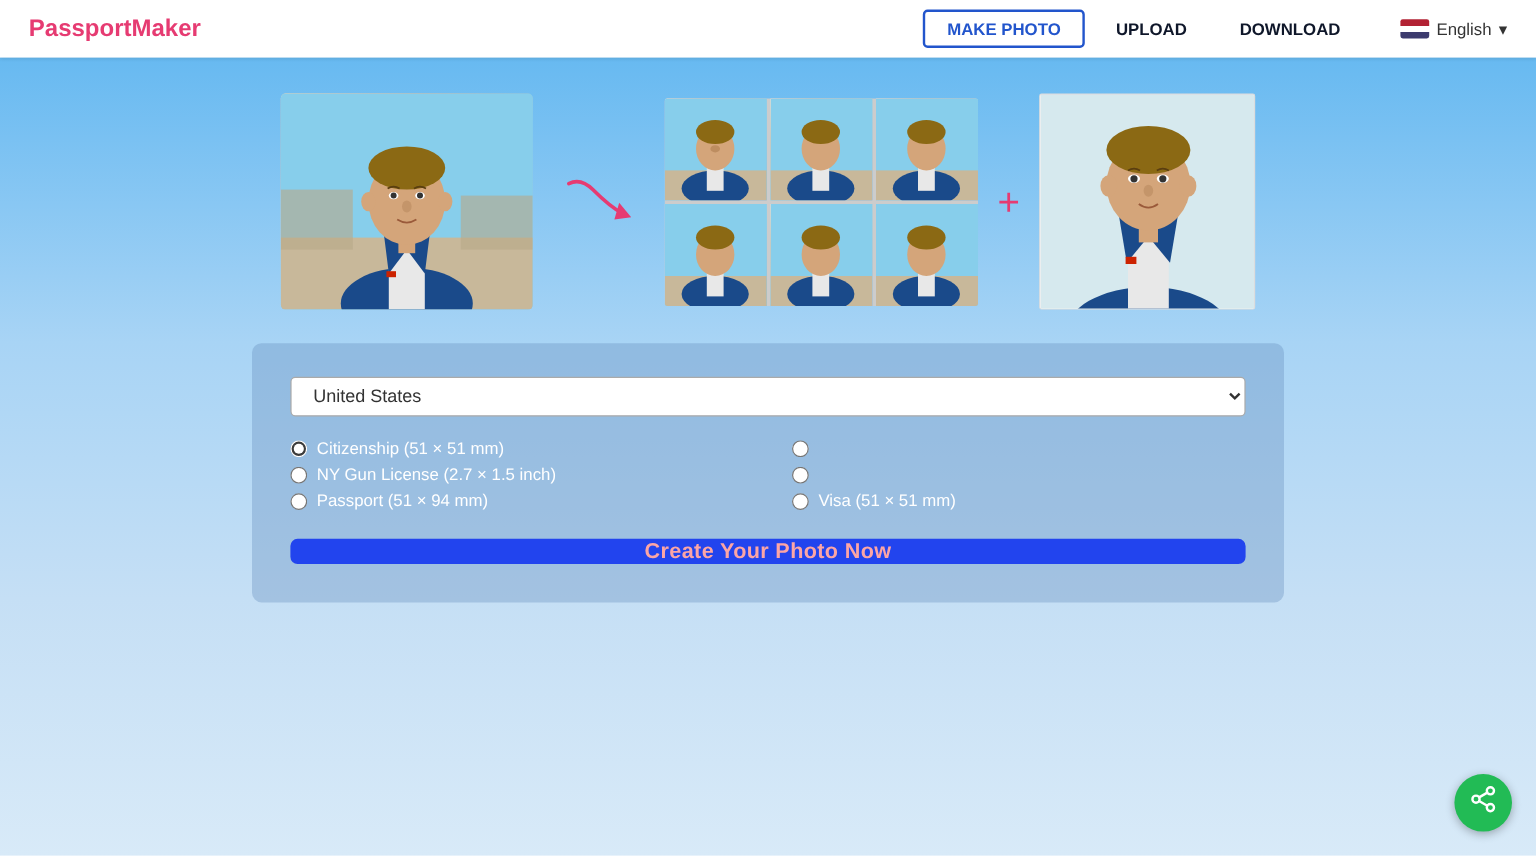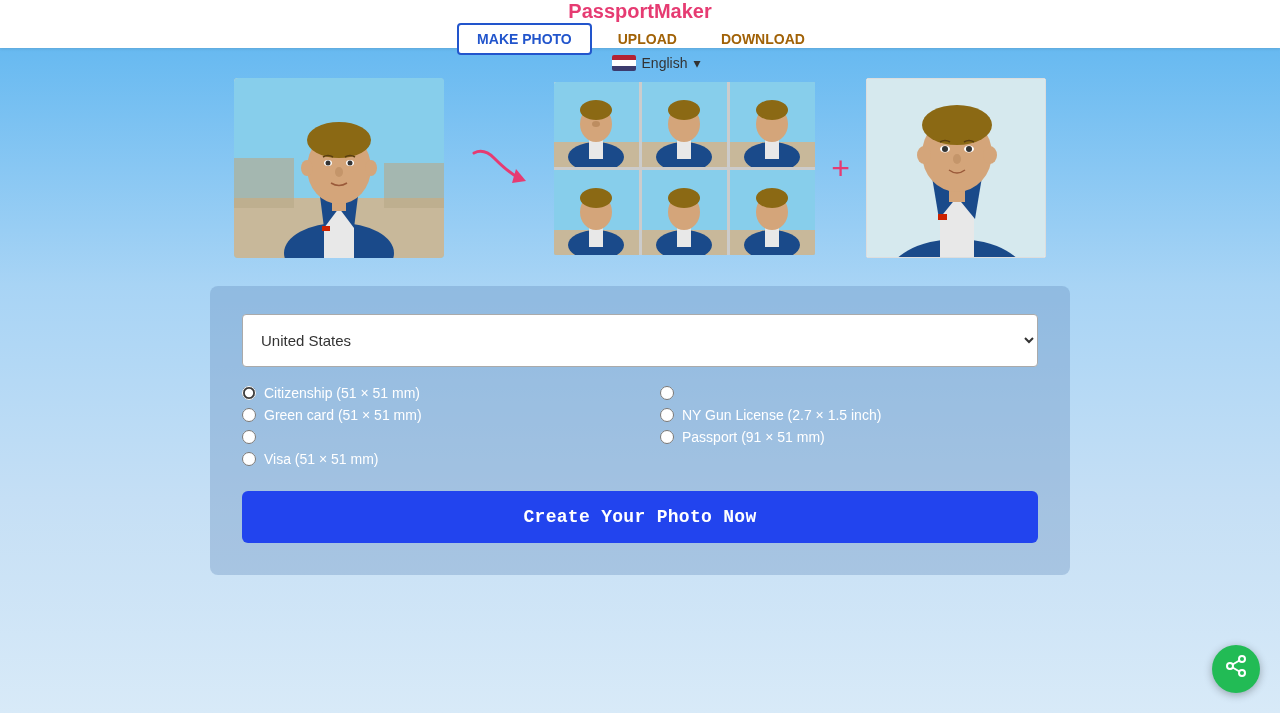--- a/index.html
+++ b/index.html
@@ -11,21 +11,20 @@
     }
 
     
     .header {
       background: #fff;
       height: 48px;
       display: flex;
       align-items: center;
       padding: 0 24px;
       box-shadow: 0 1px 3px rgba(0,0,0,0.1);
-      flex-direction: column;
     }
     .logo {
       font-size: 20px;
       font-weight: bold;
       color: #333;
       flex: 1;
     }
     .logo span {
       color: #e63b72;
     }
@@ -43,21 +42,21 @@
       border: none;
       background: transparent;
       color: #333;
     }
     .nav-btn.active {
       border: 2px solid #2255cc;
       color: #2255cc;
       background: #fff;
     }
     .nav-btn:not(.active) {
-      color: #a16207;
+      color: #0f172a;
       text-align: center;
     }
     .lang-selector {
       display: flex;
       gap: 6px;
       margin-left: 32px;
       font-size: 14px;
       color: #333;
       cursor: pointer;
     }
@@ -153,67 +152,65 @@
     .form-title {
       color: #fff;
       font-size: 16px;
       font-weight: 500;
       margin-bottom: 18px;
       text-shadow: 0 1px 2px rgba(0,0,0,0.2);
     }
 
     .country-select {
       width: 100%;
-      padding: 16px 14px;
+      padding: 6px 14px;
       font-size: 15px;
       border: 1px solid #aaa;
       border-radius: 4px;
       background: #fff;
       color: #333;
       cursor: pointer;
       appearance: auto;
       margin-bottom: 18px;
     }
 
     .radio-list {
       list-style: none;
       display: grid;
       grid-template-columns: 1fr 1fr;
       gap: 6px 40px;
       margin-bottom: 24px;
     }
 
     .radio-item {
       display: flex;
-      align-items: center;
+      align-items: flex-end;
       gap: 8px;
       color: #fff;
       font-size: 14px;
       cursor: pointer;
     }
 
     .radio-item input[type="radio"] {
       accent-color: #fff;
       width: 14px;
       height: 14px;
       cursor: pointer;
     }
 
     .create-btn {
       width: 100%;
-      padding: 16px;
       background: #2244ee;
-      color: #ffffff;
+      color: #fca5a5;
       font-size: 18px;
       font-weight: 600;
       border: none;
       border-radius: 6px;
       cursor: pointer;
       letter-spacing: 0.3px;
-      font-family: Liberation Mono, monospace;
     }
 
     
     .fab {
       position: fixed;
       bottom: 20px;
       right: 20px;
       width: 48px;
       height: 48px;
       background: #22bb55;
@@ -422,33 +419,29 @@
 
     <ul class="radio-list">
       <li class="radio-item">
         <input type="radio" name="photo_type" id="citizenship" checked="" style="">
         <label for="citizenship">Citizenship (51 × 51 mm)</label>
       </li>
       <li class="radio-item">
         <input type="radio" name="photo_type" id="employment" style="">
       </li>
       <li class="radio-item">
-        <input type="radio" name="photo_type" id="green_card" style="">
-        <label for="green_card">Green card (51 × 51 mm)</label>
-      </li>
-      <li class="radio-item">
         <input type="radio" name="photo_type" id="ny_gun" style="">
         <label for="ny_gun">NY Gun License (2.7 × 1.5 inch)</label>
       </li>
       <li class="radio-item">
         <input type="radio" name="photo_type" id="ny_mta" style="">
       </li>
       <li class="radio-item">
         <input type="radio" name="photo_type" id="passport" style="">
-        <label for="passport">Passport (91 × 51 mm)</label>
+        <label for="passport">Passport (51 × 94 mm)</label>
       </li>
       <li class="radio-item">
         <input type="radio" name="photo_type" id="visa" style="">
         <label for="visa">Visa (51 × 51 mm)</label>
       </li>
     </ul>
 
     <button class="create-btn">Create Your Photo Now</button>
   </div>
 </div>

